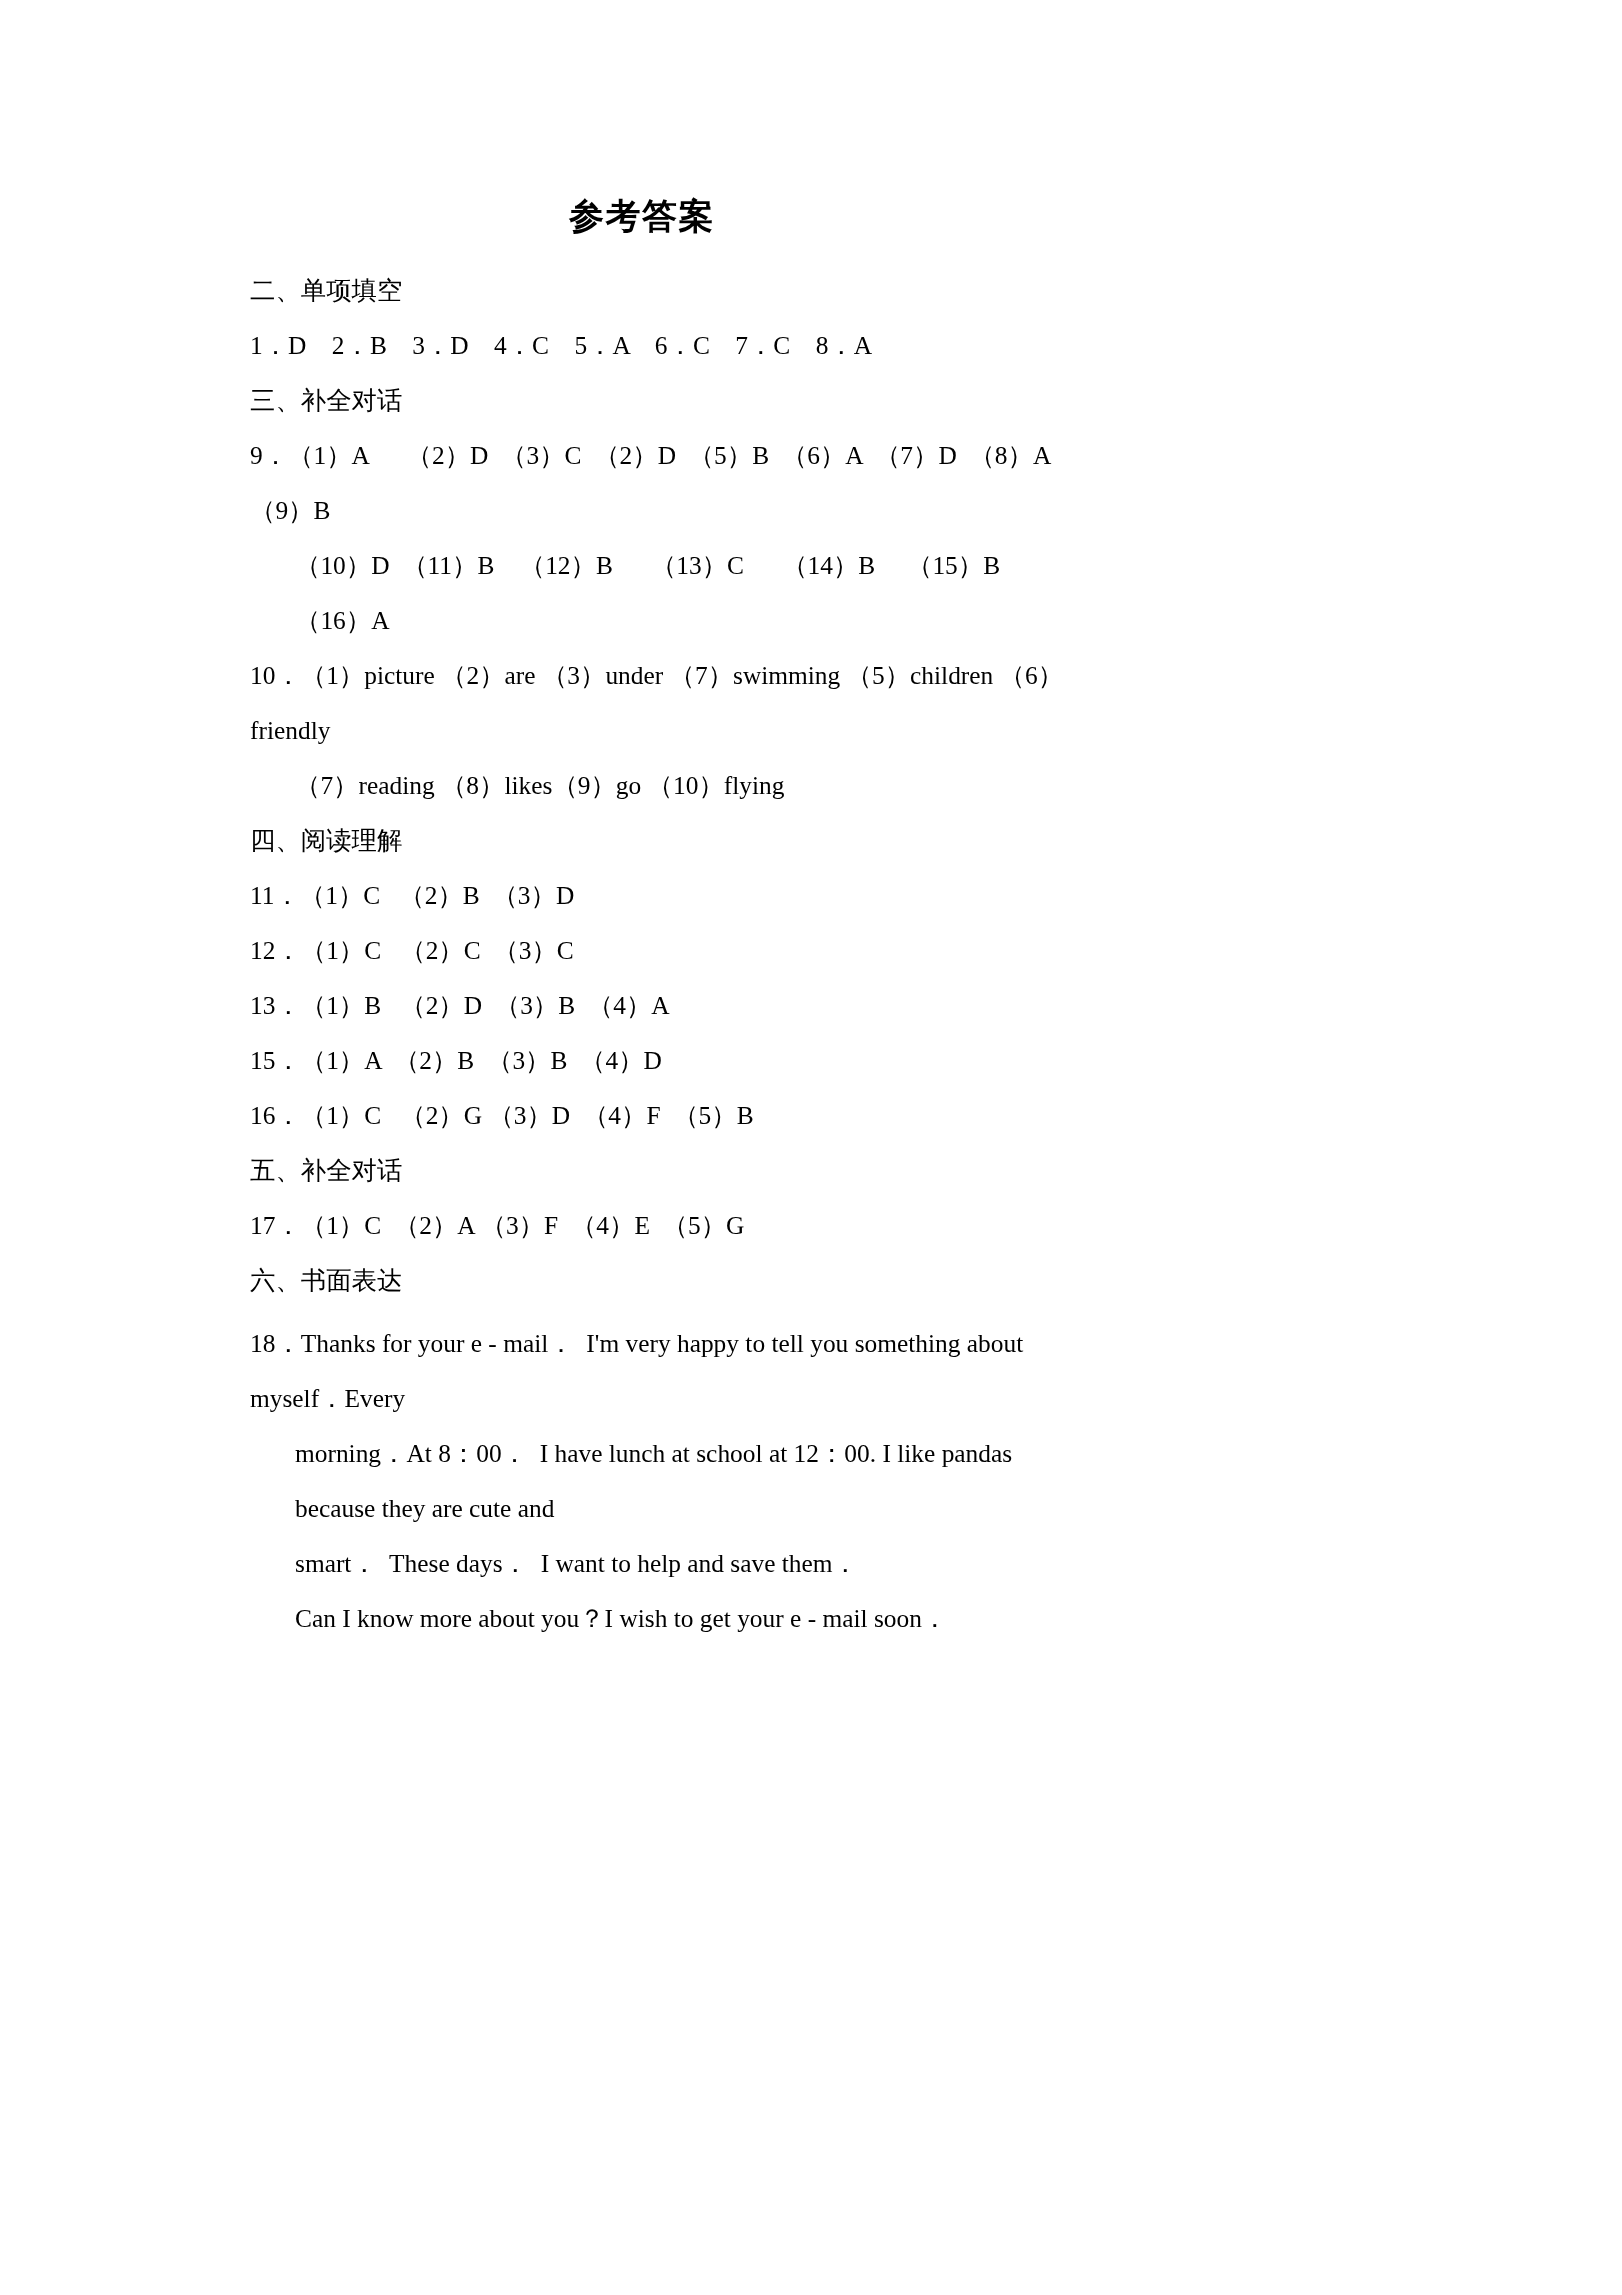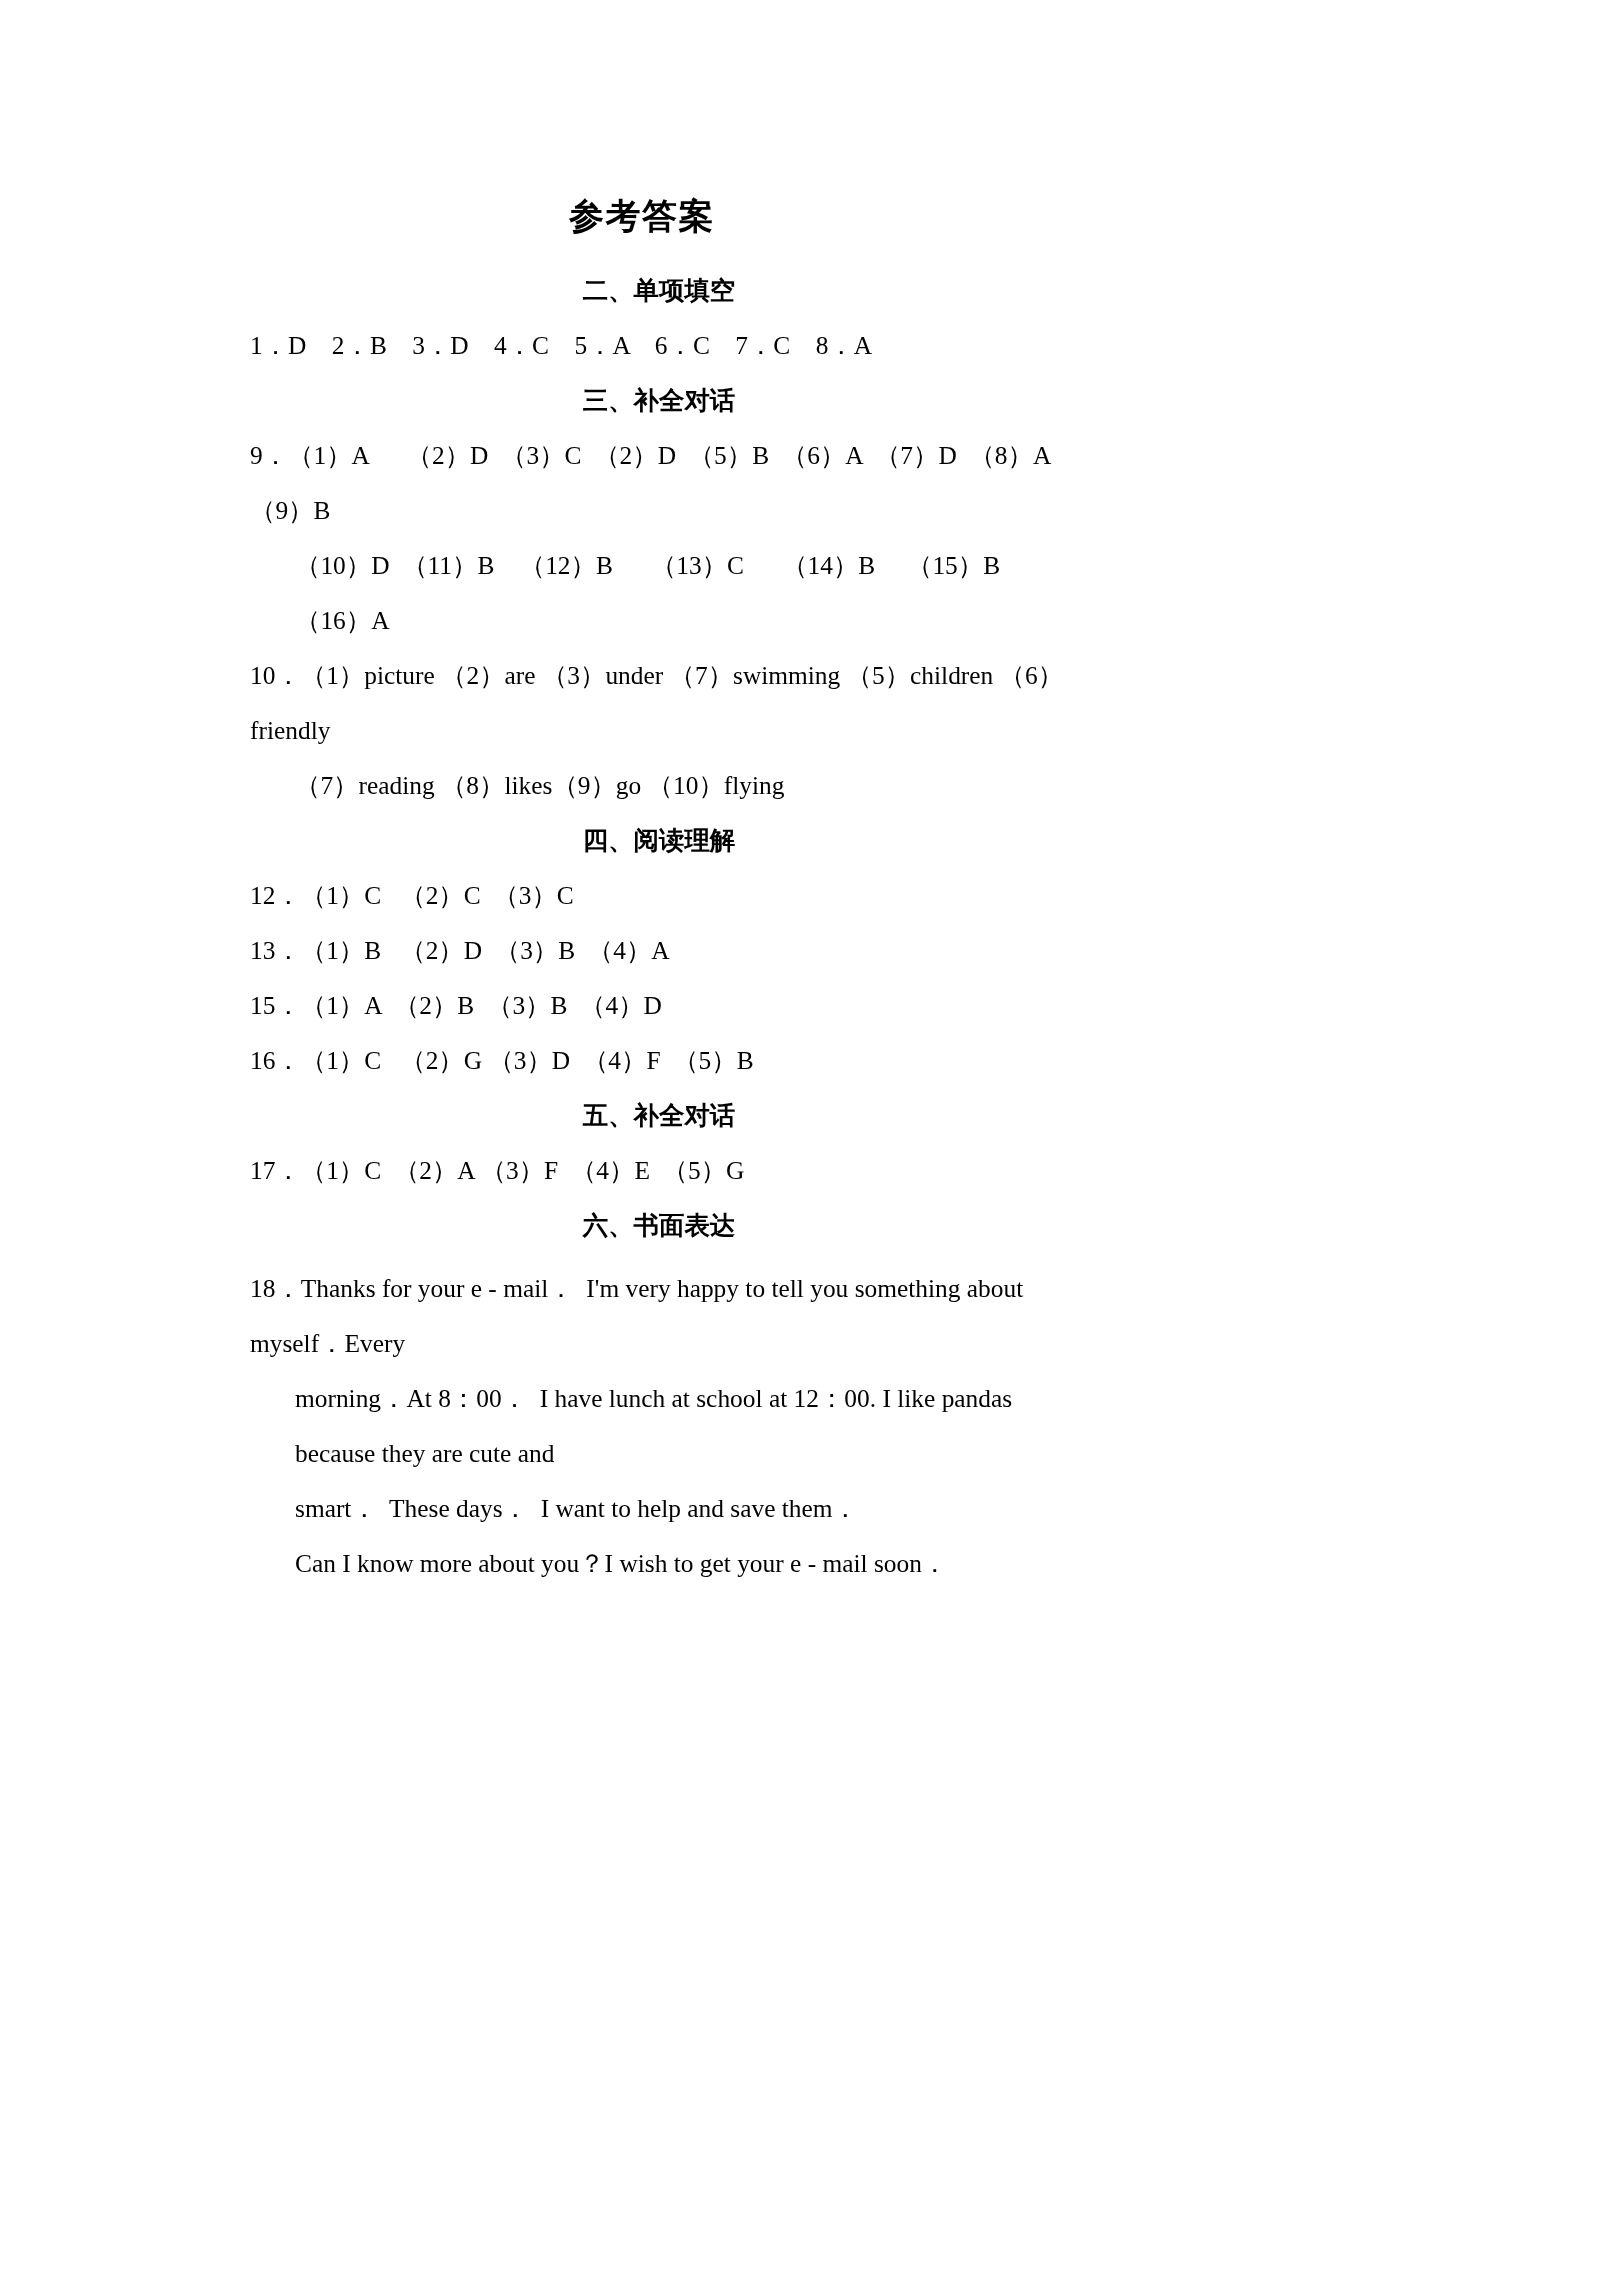--- a/index.html
+++ b/index.html
@@ -27,22 +27,21 @@
   }
   .content {
     padding: 0 216px 0 250px;
   }
   .heading, .line {
     font-size: 25.4px;
     line-height: 55px;
     white-space: pre-wrap;
   }
   .heading {
-    font-weight: bold;
-    text-align: center;
+    font-weight: normal;
   }
   .indent {
     padding-left: 45px;
   }
   .para-gap {
     margin-top: 7.7px;
   }
 </style>
 </head>
 <body>
@@ -55,20 +54,21 @@
     <div class="heading">二、单项填空</div>
     <div class="line">1．D    2．B    3．D    4．C    5．A    6．C    7．C    8．A</div>
 
     <div class="heading">三、补全对话</div>
     <div class="line">9．（1）A      （2）D  （3）C  （2）D  （5）B  （6）A  （7）D  （8）A （9）B</div>
     <div class="line indent">（10）D  （11）B    （12）B      （13）C      （14）B     （15）B （16）A</div>
     <div class="line">10．（1）picture （2）are （3）under （7）swimming （5）children （6）friendly</div>
     <div class="line indent">（7）reading （8）likes（9）go （10）flying</div>
 
     <div class="heading">四、阅读理解</div>
+    <div class="line">11．（1）C   （2）B  （3）D</div>
     <div class="line">12．（1）C   （2）C  （3）C</div>
     <div class="line">13．（1）B   （2）D  （3）B  （4）A</div>
     <div class="line">15．（1）A  （2）B  （3）B  （4）D</div>
     <div class="line">16．（1）C   （2）G （3）D  （4）F  （5）B</div>
 
     <div class="heading">五、补全对话</div>
     <div class="line">17．（1）C  （2）A （3）F  （4）E  （5）G</div>
 
     <div class="heading">六、书面表达</div>
     <div class="line para-gap">18．Thanks for your e - mail．  I'm very happy to tell you something about myself．Every</div>

